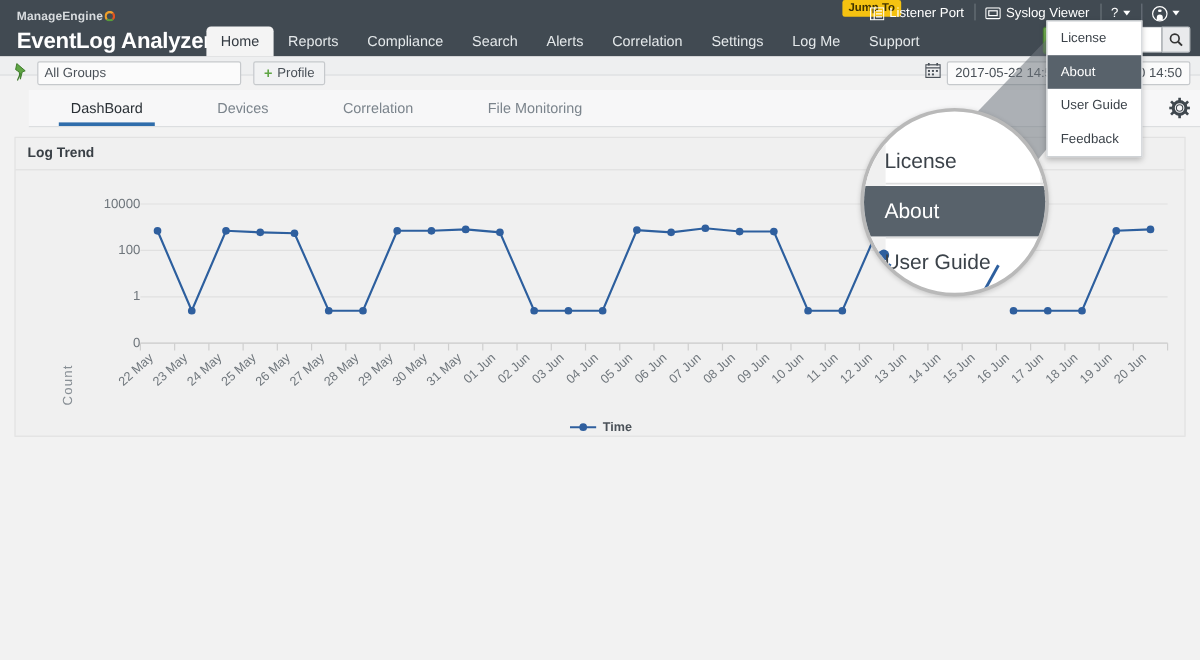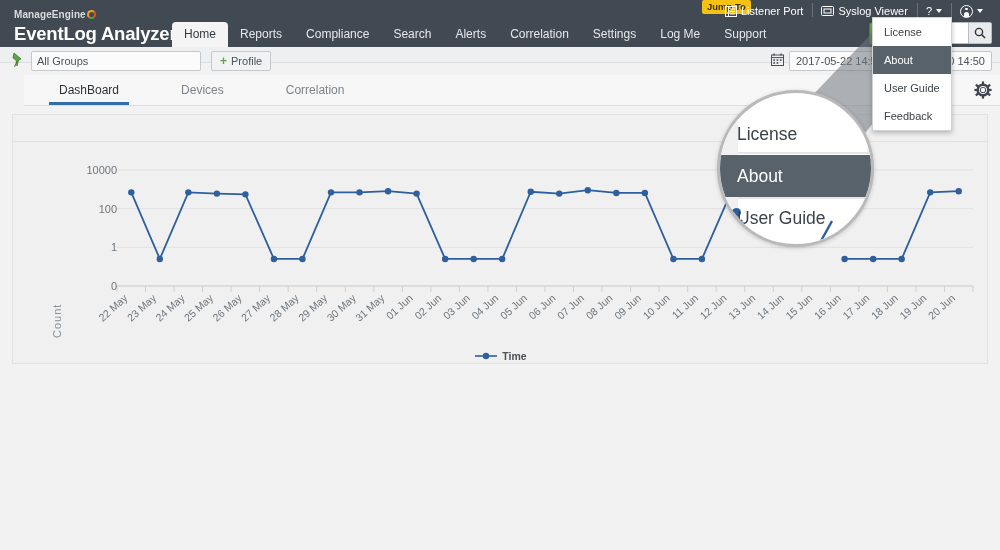--- a/index.html
+++ b/index.html
@@ -337,40 +337,42 @@
         </svg>
     </span>
     <div class="datebox">2017-05-22 14:50 to 2017-06-20 14:50</div>
   </div>
 </div>
 
 <div class="pagetabs">
   <div class="ptab active">DashBoard</div>
   <div class="ptab">Devices</div>
   <div class="ptab">Correlation</div>
+  <div class="ptab">File Monitoring</div>
 </div>
 <div class="gearbtn">
   <svg width="18" height="18" viewBox="0 0 18 18">
     <g fill="#3f474e">
       <circle cx="9" cy="9" r="3.1"></circle>
       <rect x="7.9" y="0.4" width="2.2" height="3.4"></rect>
         <rect x="7.9" y="14.2" width="2.2" height="3.4"></rect>
       <rect x="0.4" y="7.9" width="3.4" height="2.2"></rect>
         <rect x="14.2" y="7.9" width="3.4" height="2.2"></rect>
       <rect x="2" y="3" width="2.2" height="3.4" transform="rotate(-45 3.1 4.7)"></rect>
       <rect x="13.8" y="3" width="2.2" height="3.4" transform="rotate(45 14.9 4.7)"></rect>
       <rect x="2" y="11.6" width="2.2" height="3.4" transform="rotate(45 3.1 13.3)"></rect>
       <rect x="13.8" y="11.6" width="2.2" height="3.4" transform="rotate(-45 14.9 13.3)"></rect>
     </g>
     <circle cx="9" cy="9" r="5.3" fill="none" stroke="#3f474e" stroke-width="2.6"></circle>
     <circle cx="9" cy="9" r="2.2" fill="#f7f7f8"></circle>
   </svg>
 </div>
 
 <div class="widget">
+  <div class="widget-title">Log Trend</div>
   <div class="widget-rule"></div>
 
   <div class="chart">
     <div class="ylabel">Count</div>
     <div class="ytickwrap" id="ytickwrap">
         <div class="ytick" style="top: 144px;">0</div>
         <div class="ytick" style="top: 105.333px;">1</div>
         <div class="ytick" style="top: 66.6667px;">100</div>
         <div class="ytick" style="top: 28px;">10000</div>
       </div>

